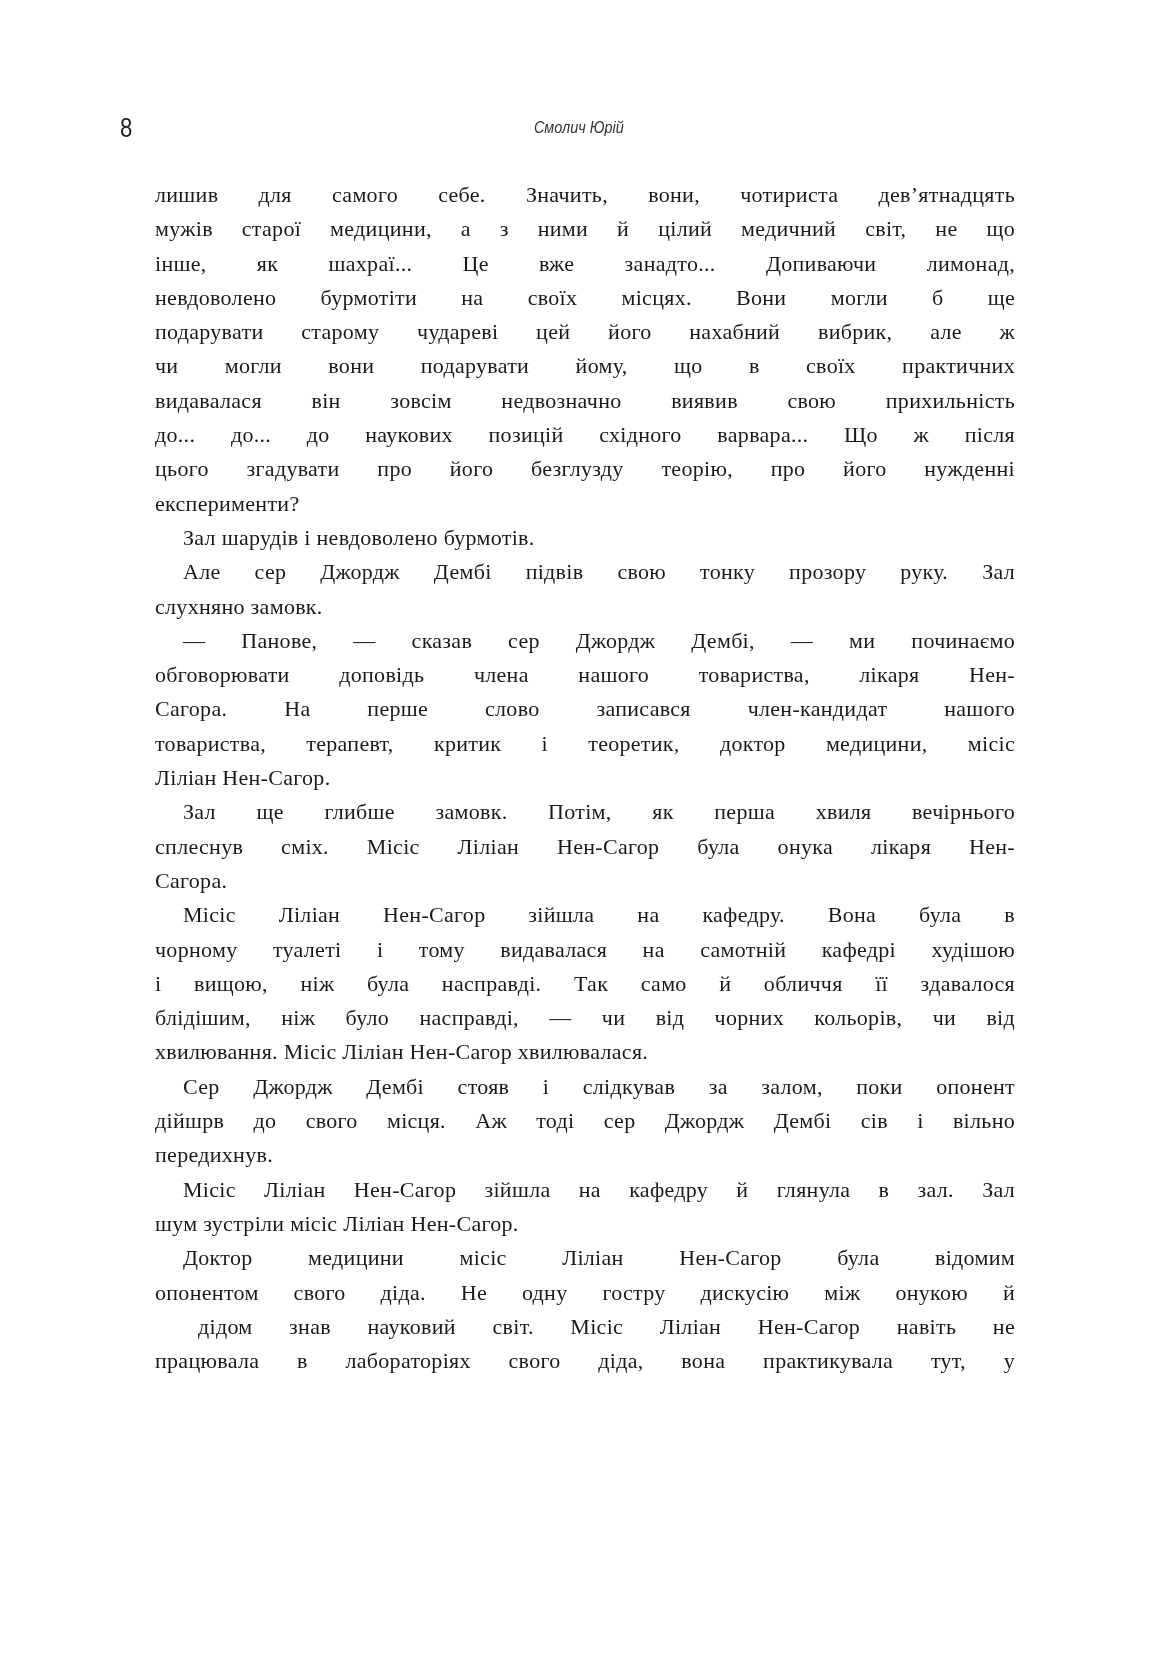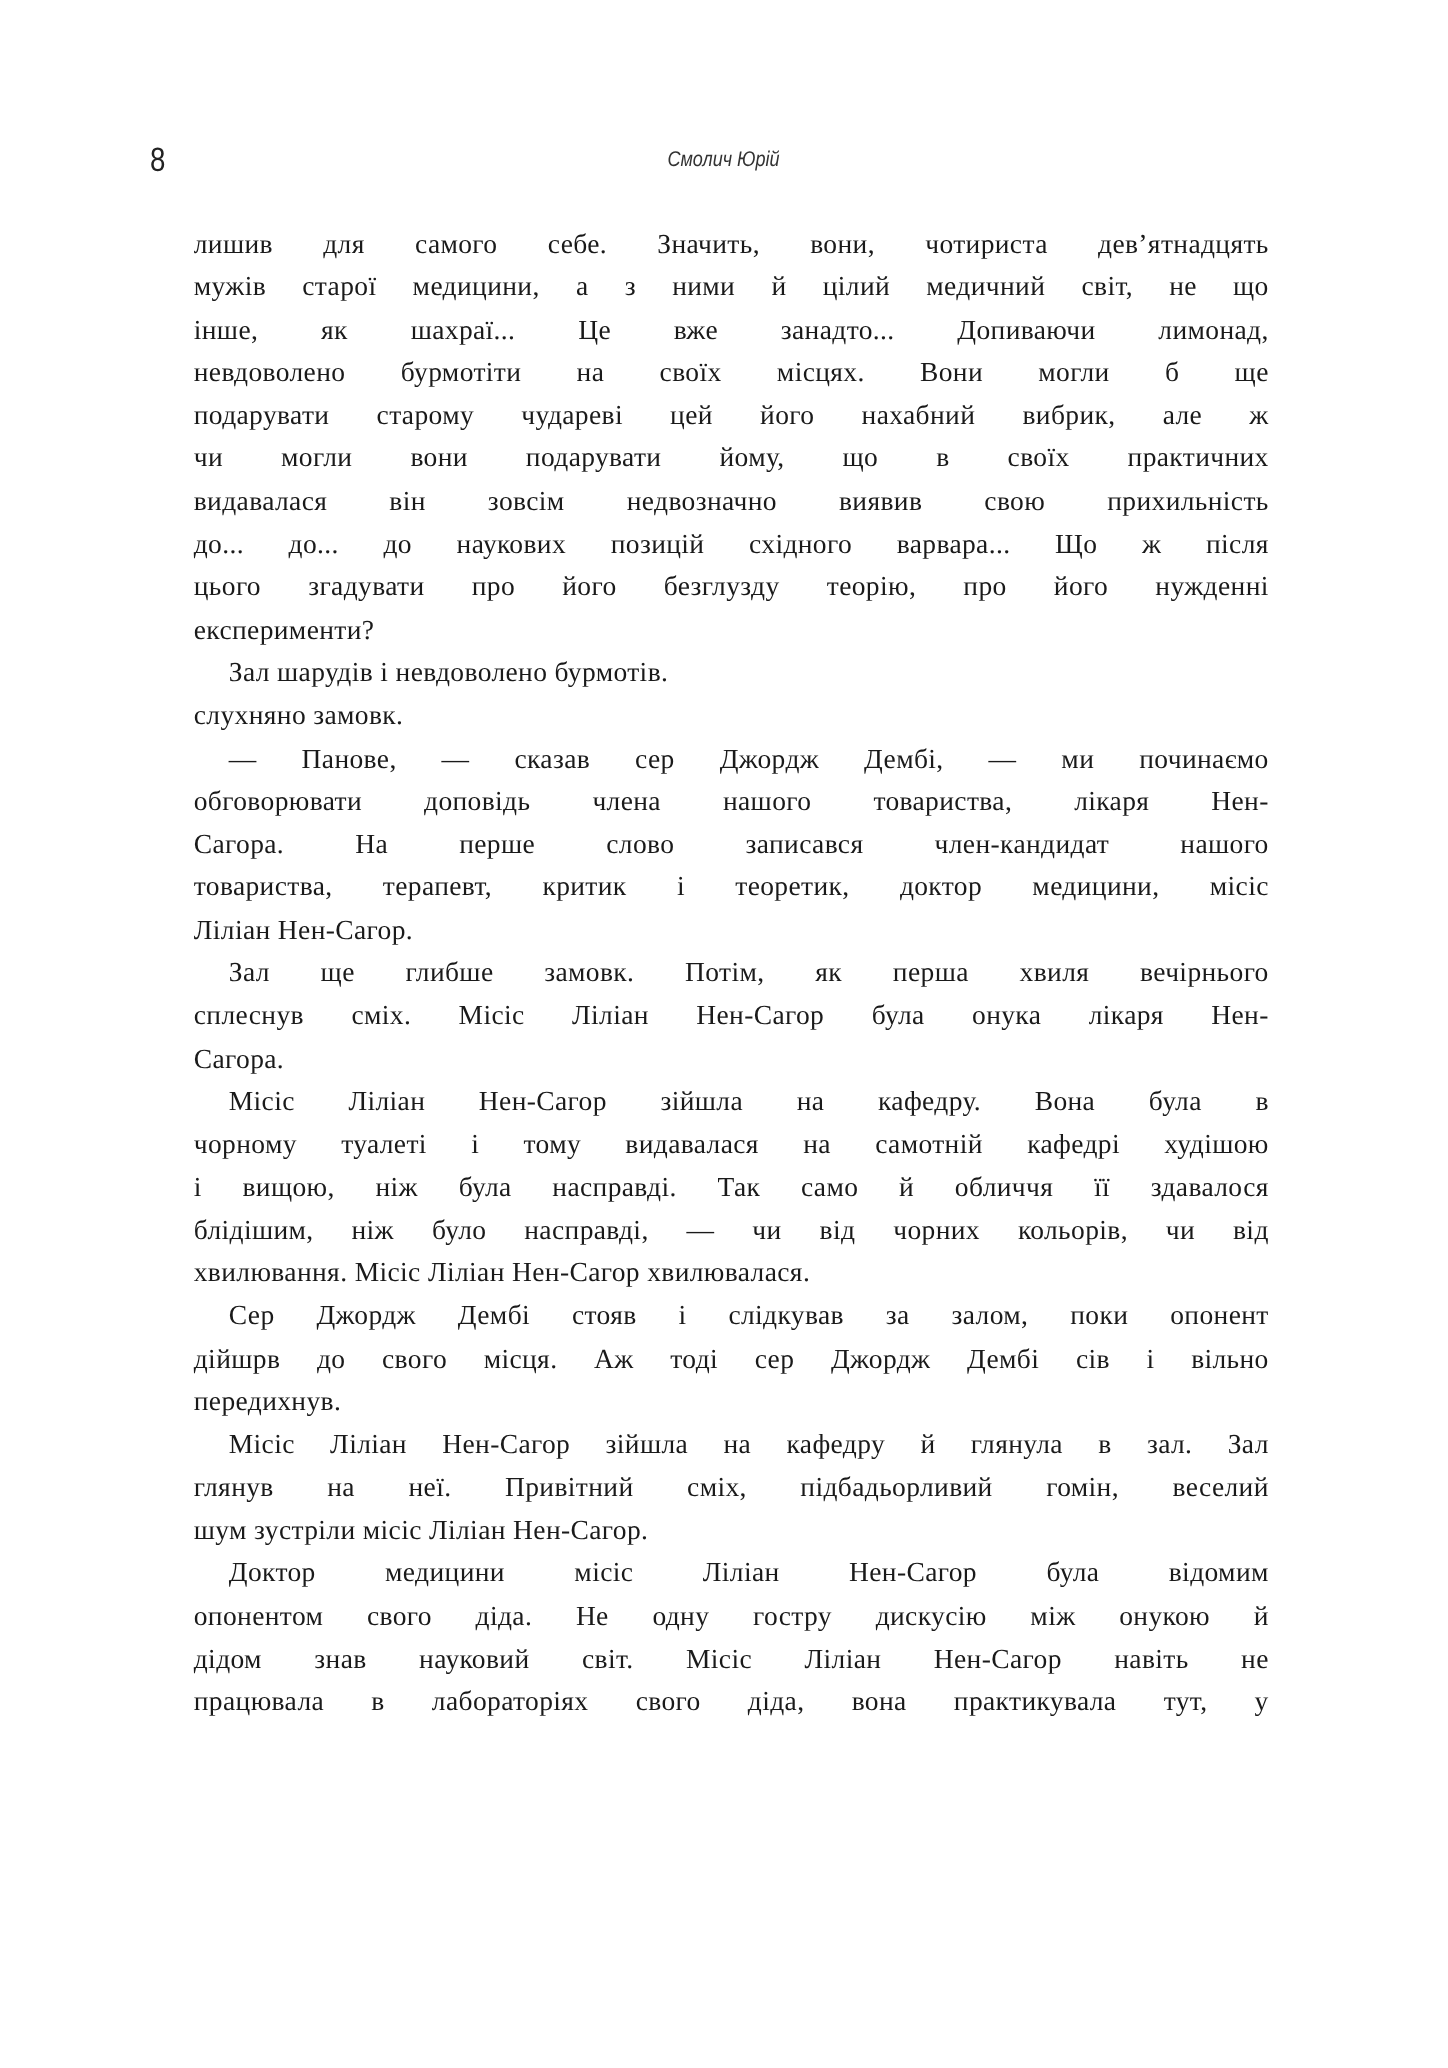--- a/index.html
+++ b/index.html
@@ -109,20 +109,23 @@
       </div>
     <div class="line">
         <span class="line-text" style="display: block; width: 860px; white-space: normal; text-align: justify; text-align-last: justify;">цього згадувати про його безглузду теорію, про його нужденні</span>
       </div>
     <div class="line last">
         <span class="line-text" style="display: inline-block; width: auto; white-space: nowrap;">експерименти?</span>
       </div>
     <div class="line last indent">
         <span class="line-text" style="display: inline-block; width: auto; white-space: nowrap;">Зал шарудів і невдоволено бурмотів.</span>
       </div>
+    <div class="line indent">
+        <span class="line-text" style="display: block; width: 832px; white-space: normal; text-align: justify; text-align-last: justify;">Але сер Джордж Дембі підвів свою тонку прозору руку. Зал</span>
+      </div>
     <div class="line last">
         <span class="line-text" style="display: inline-block; width: auto; white-space: nowrap;">слухняно замовк.</span>
       </div>
     <div class="line indent">
         <span class="line-text" style="display: block; width: 832px; white-space: normal; text-align: justify; text-align-last: justify;">— Панове, — сказав сер Джордж Дембі, — ми починаємо</span>
       </div>
     <div class="line">
         <span class="line-text" style="display: block; width: 860px; white-space: normal; text-align: justify; text-align-last: justify;">обговорювати доповідь члена нашого товариства, лікаря Нен-</span>
       </div>
     <div class="line">
@@ -163,32 +166,29 @@
       </div>
     <div class="line">
         <span class="line-text" style="display: block; width: 860px; white-space: normal; text-align: justify; text-align-last: justify;">дійшрв до свого місця. Аж тоді сер Джордж Дембі сів і вільно</span>
       </div>
     <div class="line last">
         <span class="line-text" style="display: inline-block; width: auto; white-space: nowrap;">передихнув.</span>
       </div>
     <div class="line indent">
         <span class="line-text" style="display: block; width: 832px; white-space: normal; text-align: justify; text-align-last: justify;">Місіс Ліліан Нен-Сагор зійшла на кафедру й глянула в зал. Зал</span>
       </div>
-    <div class="line">
-        <span class="line-text" style="display: block; width: 860px; white-space: normal; text-align: justify; text-align-last: justify;">глянув на неї. Привітний сміх, підбадьорливий гомін, веселий</span>
-      </div>
     <div class="line last">
         <span class="line-text" style="display: inline-block; width: auto; white-space: nowrap;">шум зустріли місіс Ліліан Нен-Сагор.</span>
       </div>
     <div class="line indent">
         <span class="line-text" style="display: block; width: 832px; white-space: normal; text-align: justify; text-align-last: justify;">Доктор медицини місіс Ліліан Нен-Сагор була відомим</span>
       </div>
     <div class="line">
         <span class="line-text" style="display: block; width: 860px; white-space: normal; text-align: justify; text-align-last: justify;">опонентом свого діда. Не одну гостру дискусію між онукою й</span>
       </div>
     <div class="line">
-        <span class="line-text" style="display: block; width: 860px; white-space: normal; text-align: justify; text-align-last: justify;">дідом знав науковий світ. Місіс Ліліан Нен-Сагор навіть не</span>
+        <span class="line-text" style="display: block; width: 860px; white-space: normal; text-align: justify; text-align-last: justify; margin-left: 43px;">дідом знав науковий світ. Місіс Ліліан Нен-Сагор навіть не</span>
       </div>
     <div class="line">
         <span class="line-text" style="display: block; width: 860px; white-space: normal; text-align: justify; text-align-last: justify;">працювала в лабораторіях свого діда, вона практикувала тут, у</span>
       </div>
   </div>
 </div>
 
 </body></html>

